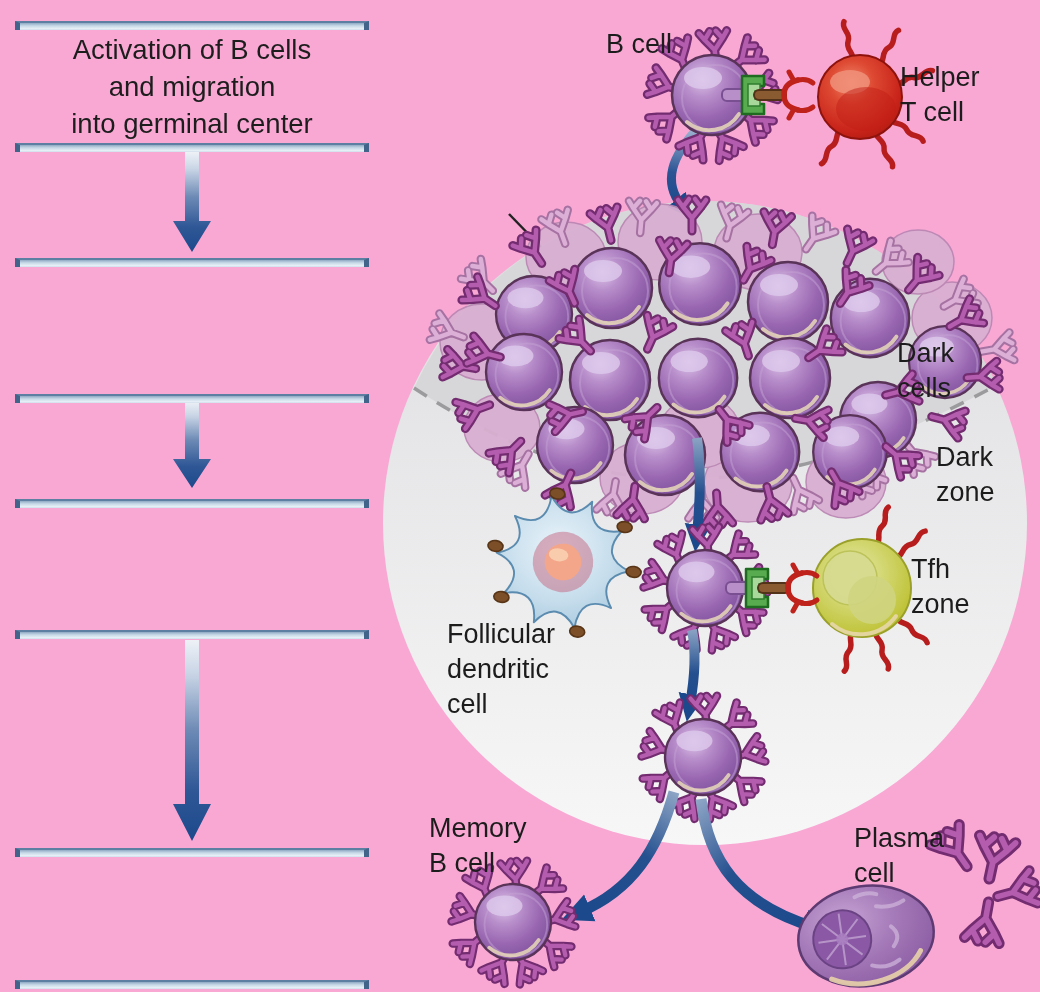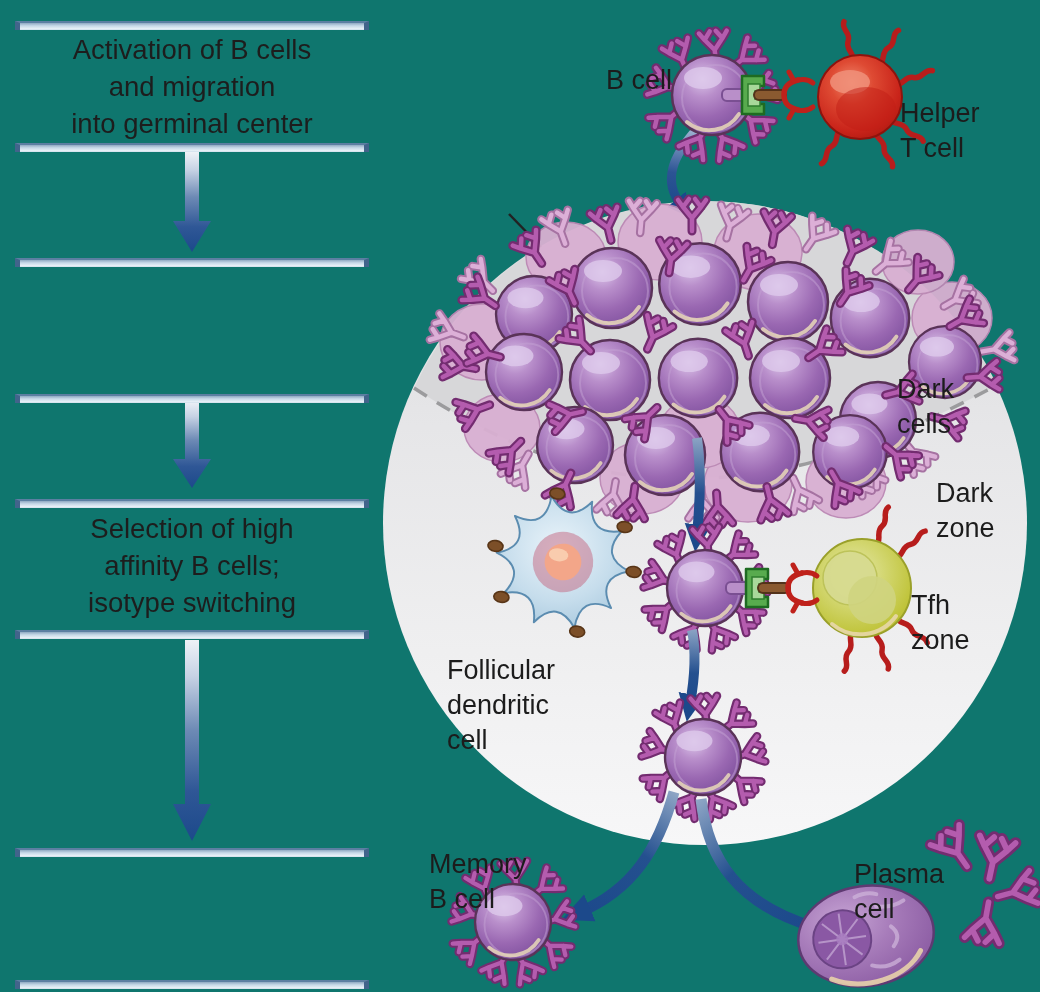--- a/index.html
+++ b/index.html
@@ -1,24 +1,24 @@
 <!DOCTYPE html>
 <html><head>
 <meta charset="utf-8">
 <style>
   html,body{margin:0;padding:0;background:#ffffff;}
-  .canvas{position:relative;width:1040px;height:992px;background:#0f766e;overflow:hidden;
+  .canvas{position:relative;width:1040px;height:992px;background:#f9a8d4;overflow:hidden;
           font-family:"Liberation Sans",sans-serif;color:#1c1c1c;}
   svg.art{position:absolute;left:0;top:0;}
   .bar{position:absolute;left:15px;width:344px;height:7px;
        background:linear-gradient(180deg,#8fa9c2 0%,#c6d8e7 40%,#e6eff6 80%,#cfdeeb 100%);
        border-top:2px solid #5c7fa2;border-left:5px solid #42648b;border-right:5px solid #42648b;}
   .step{position:absolute;left:15px;width:354px;text-align:center;white-space:pre-line;
         font-size:27.5px;line-height:37px;color:#1d1d1d;}
-  .lbl{position:absolute;white-space:pre-line;font-size:27px;line-height:35px;color:#1c1c1c;margin-top:36px;}
+  .lbl{position:absolute;white-space:pre-line;font-size:27px;line-height:35px;color:#1c1c1c;}
 </style>
 </head>
 <body>
 
 <div class="canvas">
 
 <svg class="art" width="1040" height="992" viewBox="0 0 1040 992">
   <defs>
     <radialGradient id="purpleCell" cx="38%" cy="30%" r="80%">
       <stop offset="0%" stop-color="#dcc6ea"></stop>
@@ -303,23 +303,20 @@
 <div class="bar" style="top:258px"></div>
 <div class="bar" style="top:394px"></div>
 <div class="bar" style="top:499px"></div>
 <div class="bar" style="top:630px"></div>
 <div class="bar" style="top:848px"></div>
 <div class="bar" style="top:980px"></div>
 
 <div class="step" style="top:31px">Activation of B cells
 and migration
 into germinal center</div>
-<div class="step" style="top:510px">Selection of high
-affinity B cells;
-isotype switching</div>
 
 <div class="lbl" style="left:606px;top:27px">B cell</div>
 <div class="lbl" style="left:900px;top:60px">Helper
 T cell</div>
 <div class="lbl" style="left:897px;top:336px">Dark
 cells</div>
 <div class="lbl" style="left:936px;top:440px">Dark
 zone</div>
 <div class="lbl" style="left:447px;top:617px">Follicular
 dendritic

